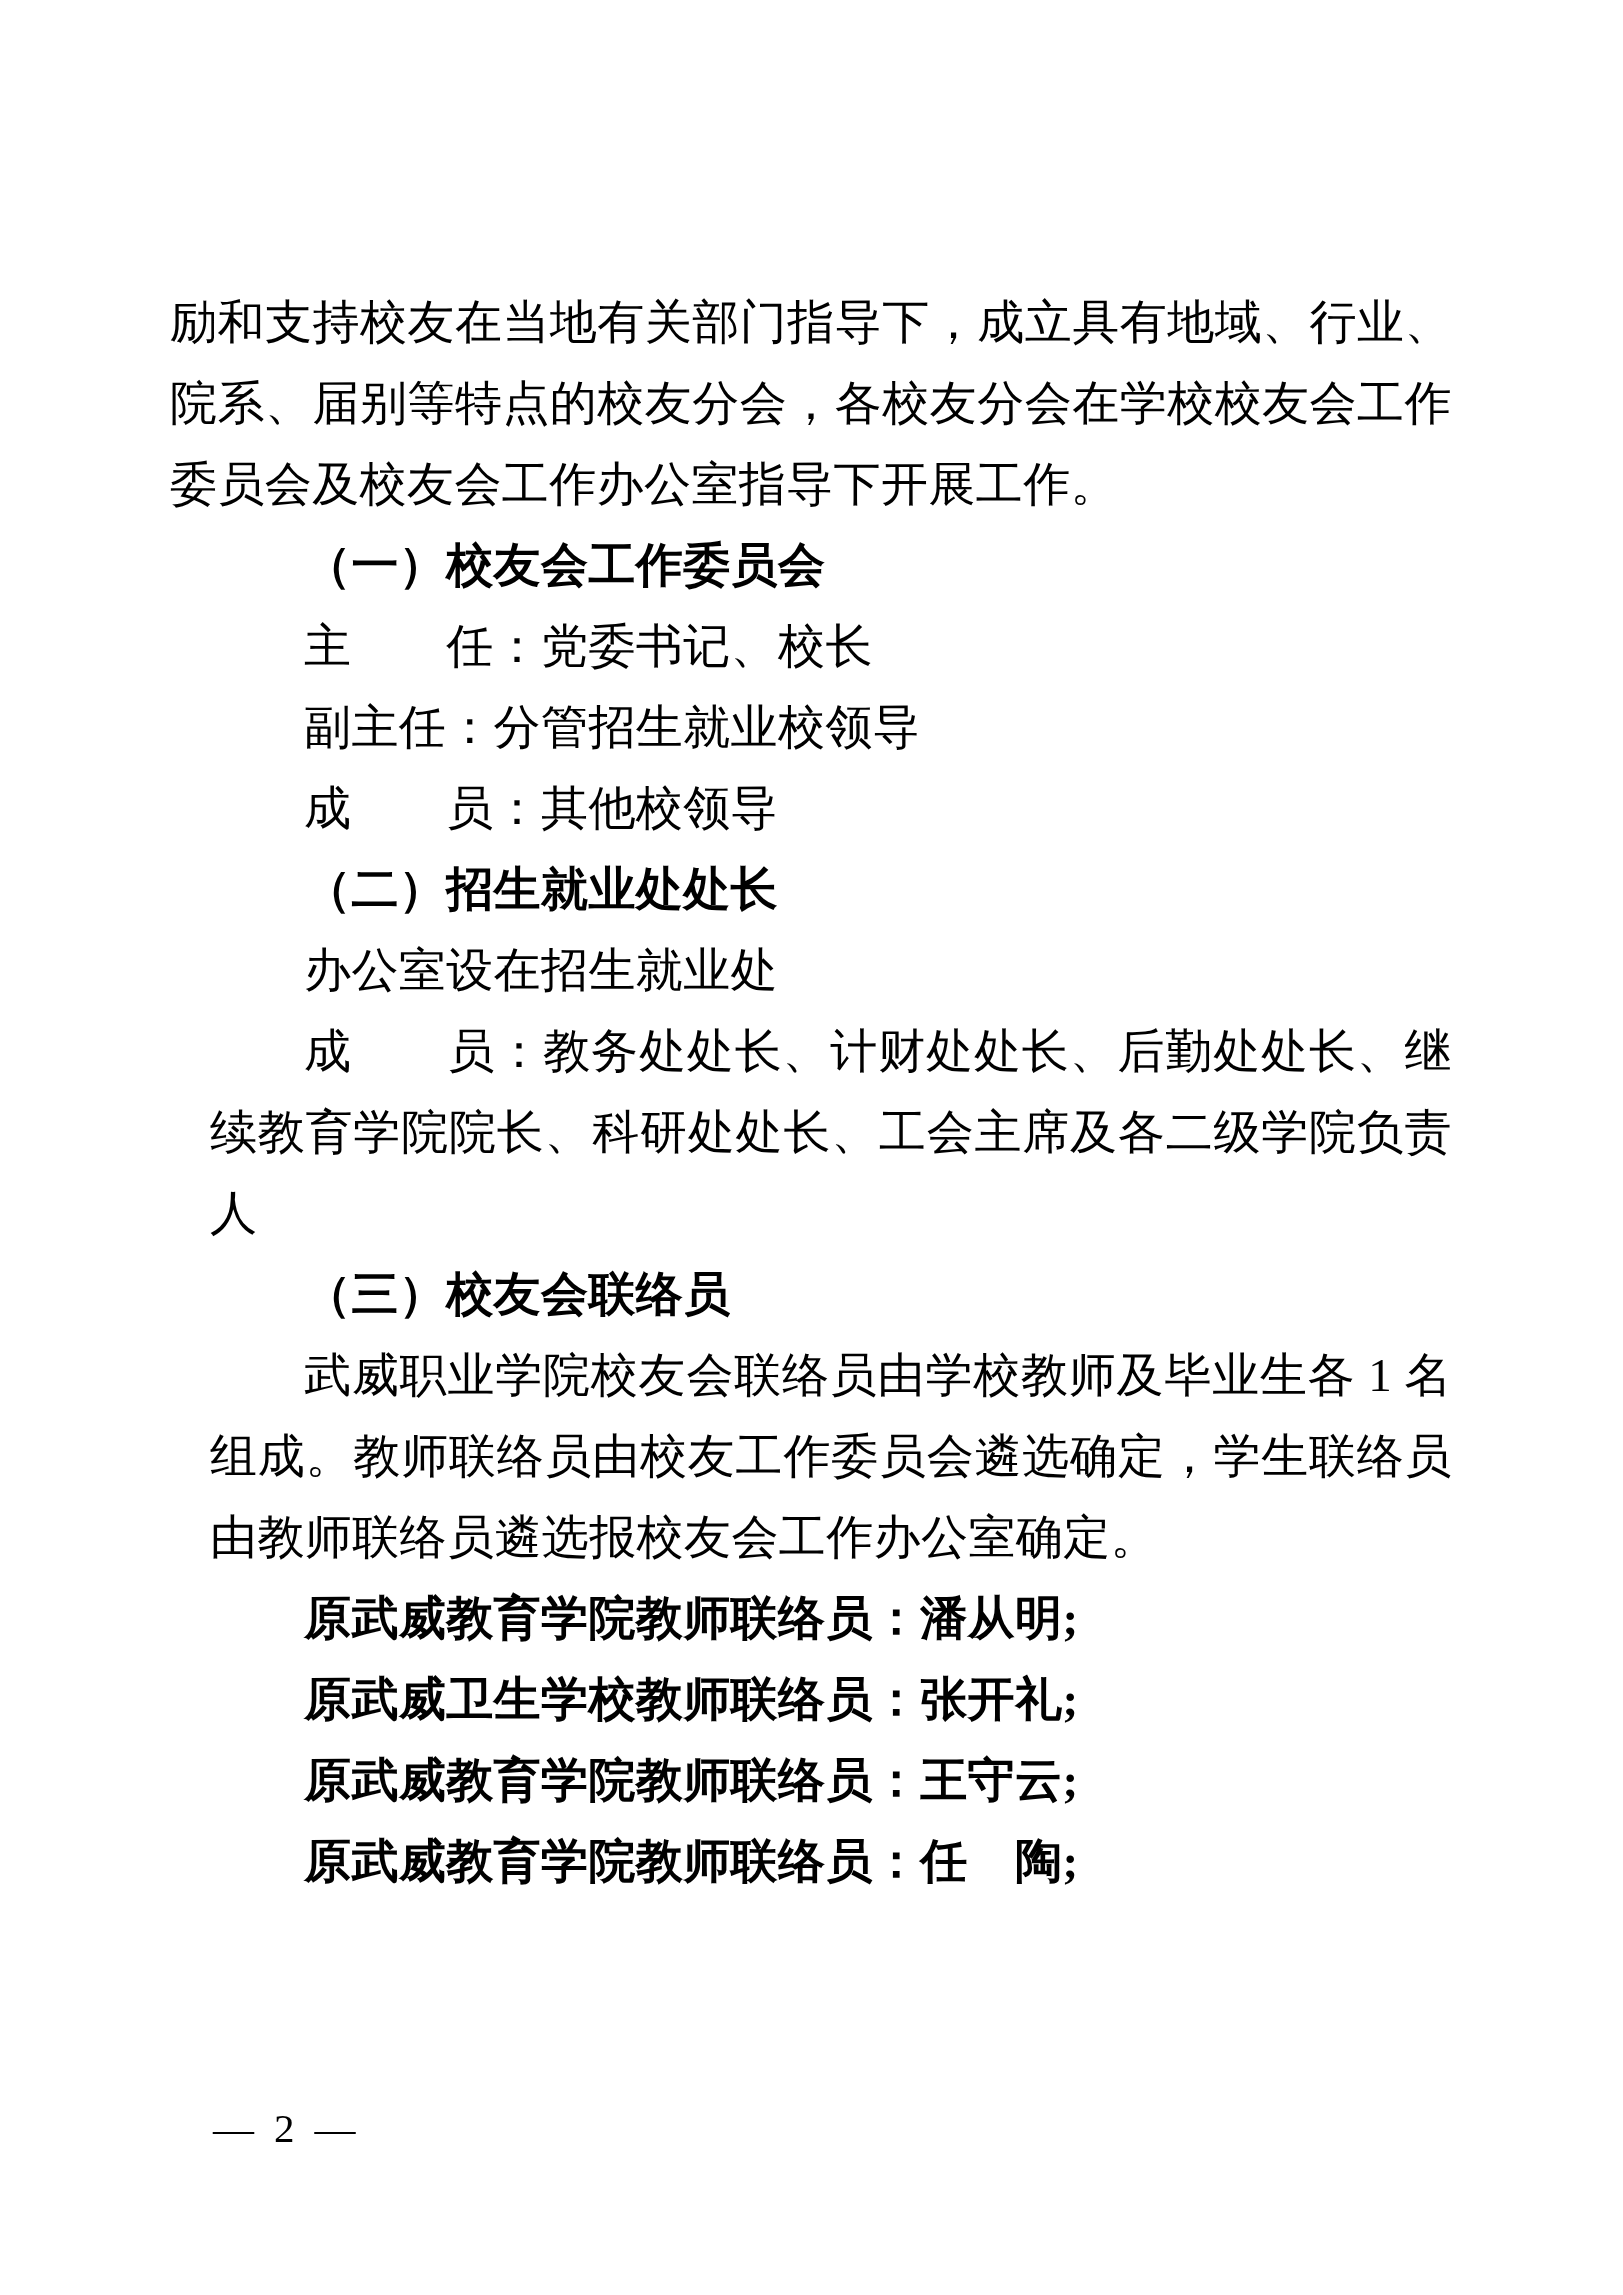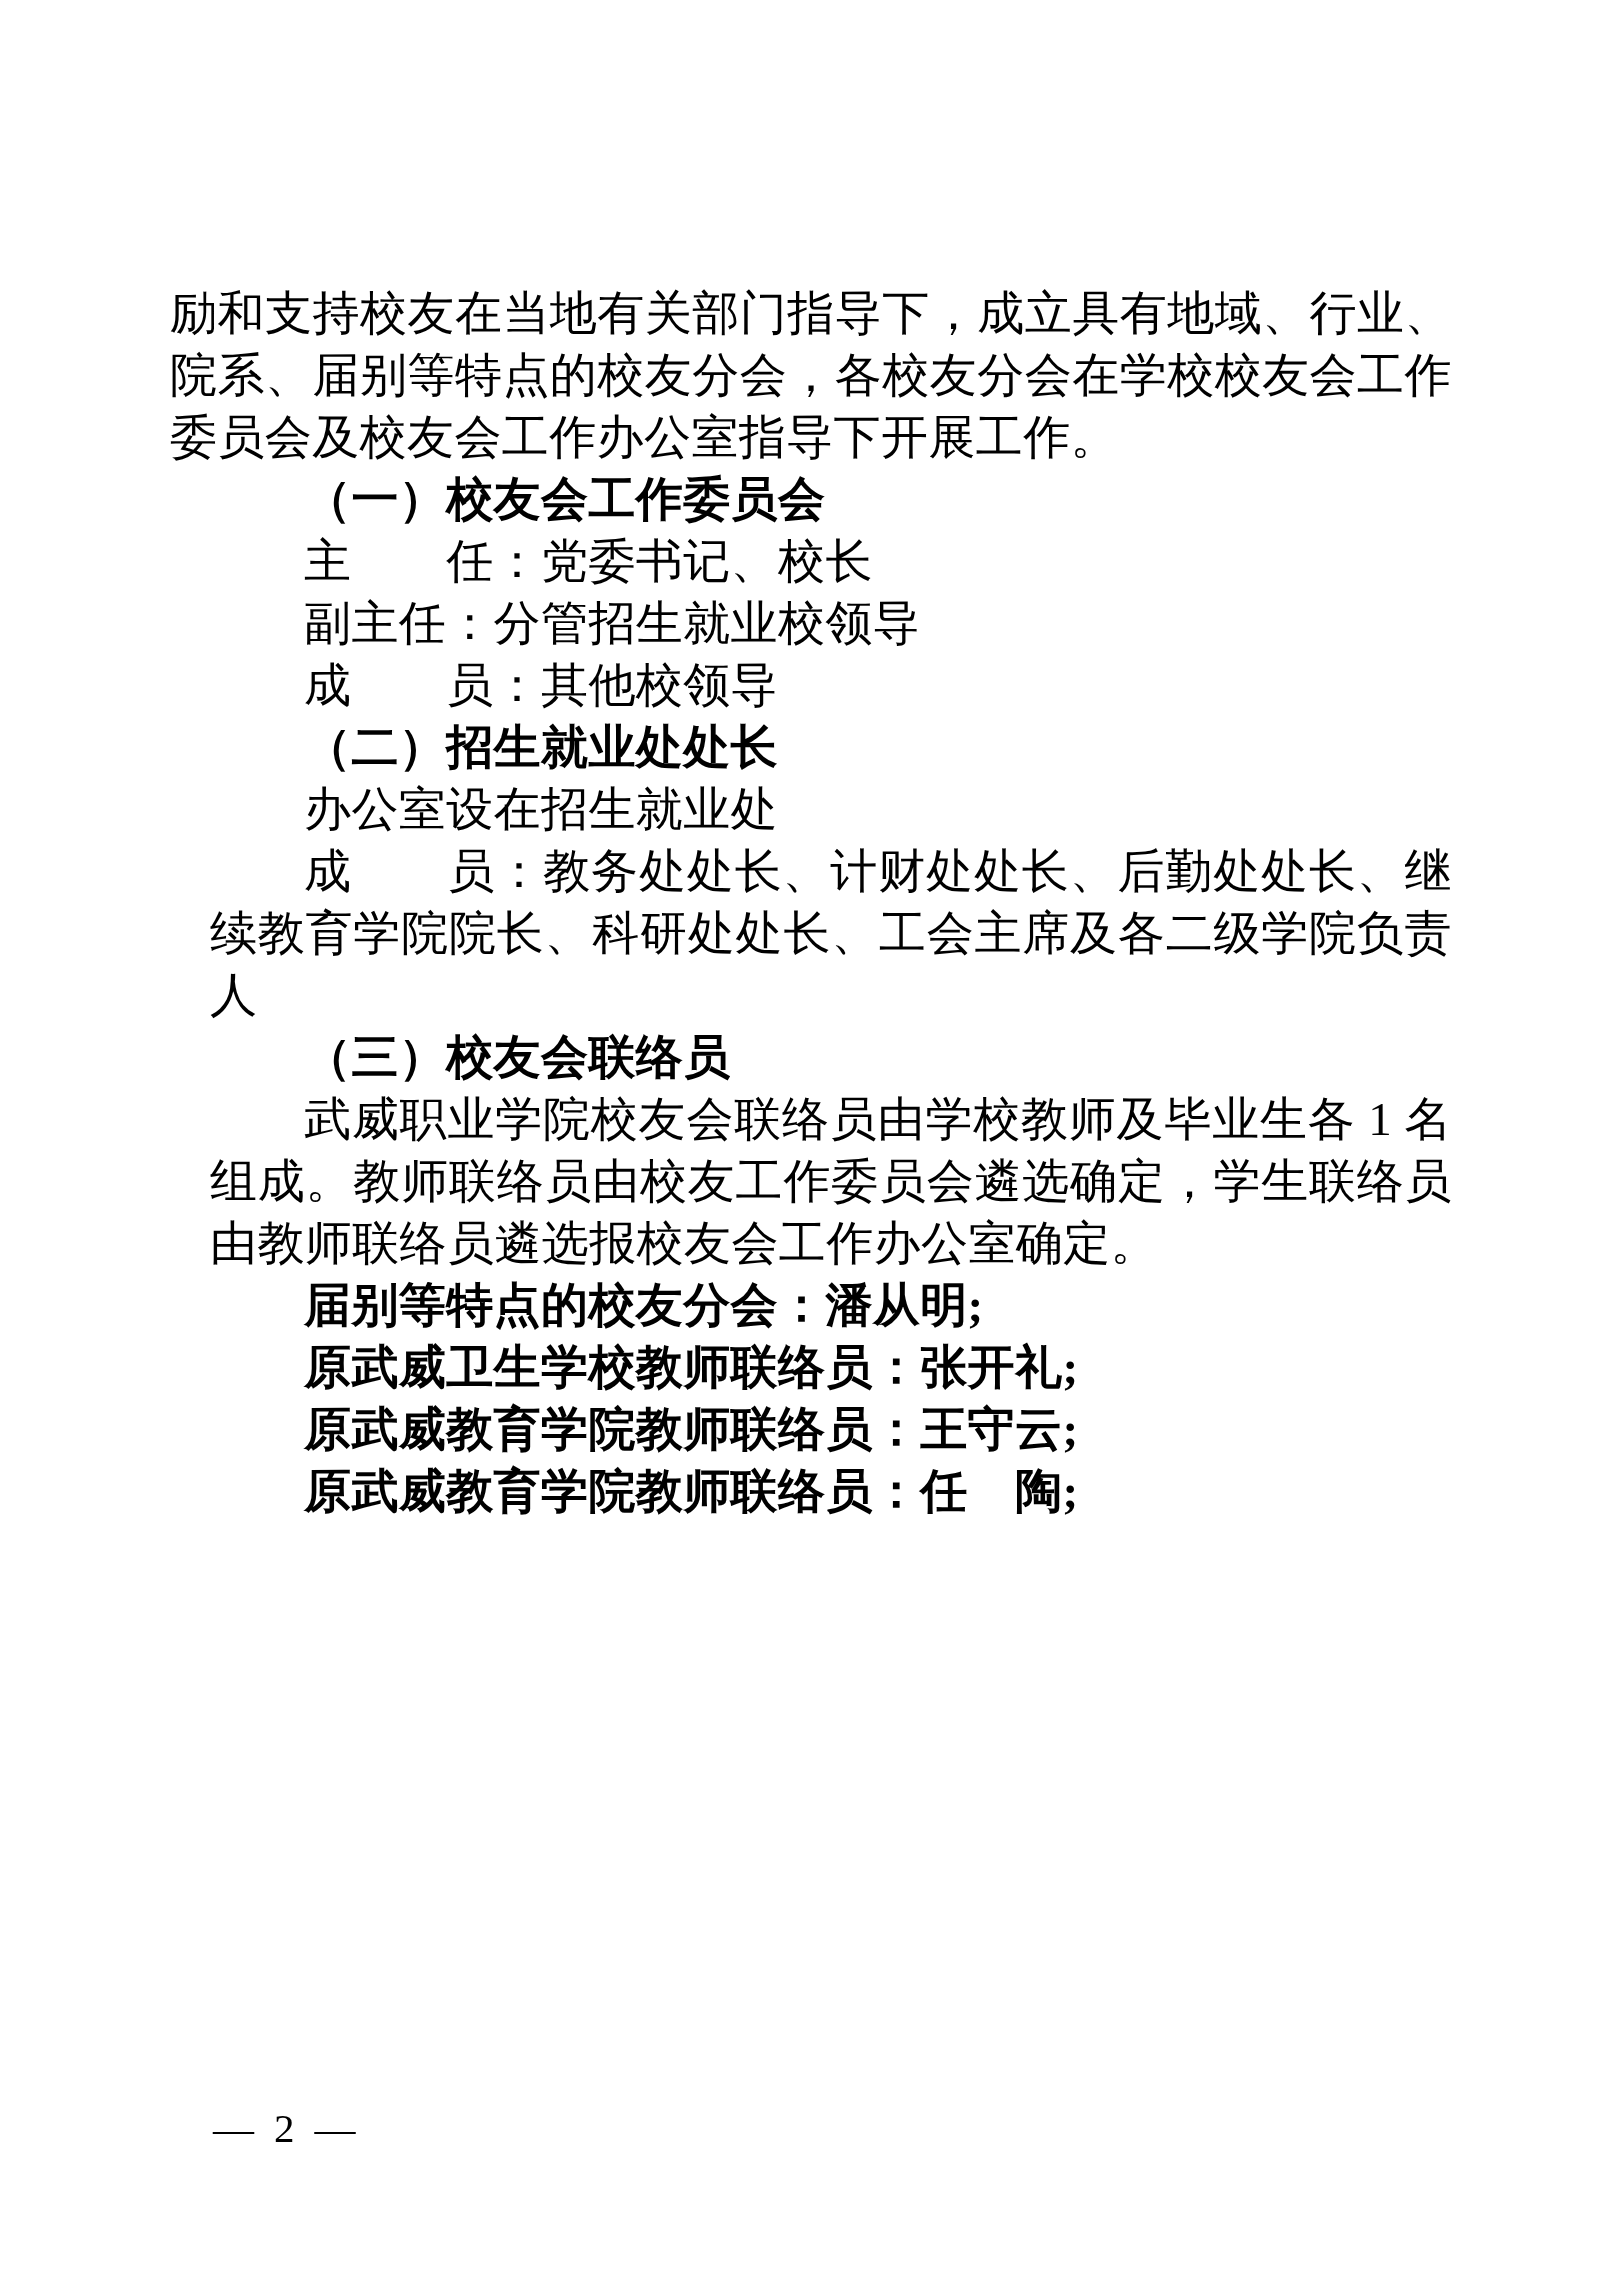--- a/index.html
+++ b/index.html
@@ -19,21 +19,21 @@
   }
   .content {
     position: absolute;
     top: 282px;
     left: 170px;
     width: 1282px;
   }
   .content p {
     margin: 0;
     font-size: 47px;
-    line-height: 62px;
+    line-height: 81px;
     text-align: justify;
     letter-spacing: 0.4px;
     word-break: break-all;
     line-break: anywhere;
   }
   .content p.indent {
     text-indent: 94px;
     margin-left: 40px;
   }
   .content p.heading {
@@ -60,21 +60,21 @@
       <p class="body">励和支持校友在当地有关部门指导下，成立具有地域、行业、院系、届别等特点的校友分会，各校友分会在学校校友会工作委员会及校友会工作办公室指导下开展工作。</p>
       <p class="heading indent">（一）校友会工作委员会</p>
       <p class="body indent">主　　任：党委书记、校长</p>
       <p class="body indent">副主任：分管招生就业校领导</p>
       <p class="body indent">成　　员：其他校领导</p>
       <p class="heading indent">（二）招生就业处处长</p>
       <p class="body indent">办公室设在招生就业处</p>
       <p class="body indent">成　　员：教务处处长、计财处处长、后勤处处长、继续教育学院院长、科研处处长、工会主席及各二级学院负责人</p>
       <p class="heading indent">（三）校友会联络员</p>
       <p class="body indent">武威职业学院校友会联络员由学校教师及毕业生各 1 名组成。教师联络员由校友工作委员会遴选确定，学生联络员由教师联络员遴选报校友会工作办公室确定。</p>
-      <p class="bold-item indent">届别等特点的校友分会：潘从明;</p>
+      <p class="bold-item indent">原武威教育学院教师联络员：潘从明;</p>
       <p class="bold-item indent">原武威卫生学校教师联络员：张开礼;</p>
       <p class="bold-item indent">原武威教育学院教师联络员：王守云;</p>
       <p class="bold-item indent">原武威教育学院教师联络员：任　陶;</p>
     </div>
   <div class="footer">
     <span>— 2 —</span>
   </div>
 </div>
 
 

